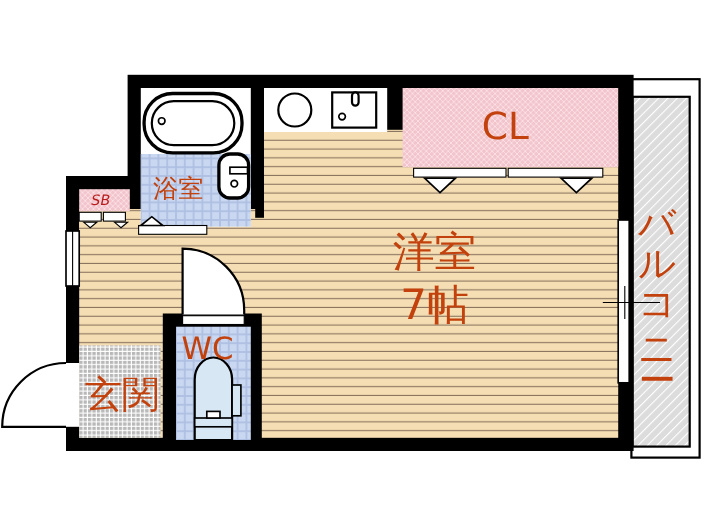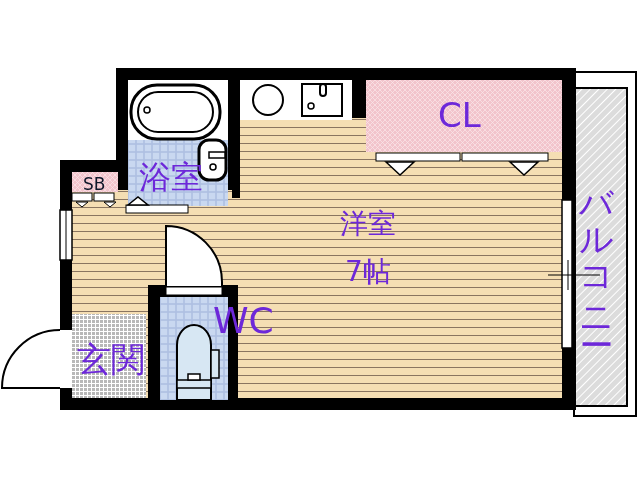--- a/index.html
+++ b/index.html
@@ -1,24 +1,24 @@
 <!DOCTYPE html>
 <html><head>
   <meta charset="utf-8">
   <style>
     html, body { margin: 0; padding: 0; background: #ffffff; }
     body { width: 640px; height: 480px; overflow: hidden; position: relative; font-family: "DejaVu Sans", sans-serif; }
     #plan { position: absolute; left: 0; top: 0; width: 640px; height: 480px; }
-    .lbl { position: absolute; color: #6d28d9; font-family: "DejaVu Sans", sans-serif; line-height: 1; white-space: nowrap; }
-    .lbl-main { font-size: 28px; }
+    .lbl { position: absolute; color: #c2410c; font-family: "DejaVu Sans", sans-serif; line-height: 1; white-space: nowrap; }
+    .lbl-main { font-size: 38px; text-align: center; }
     .lbl-cl { font-size: 34px; }
-    .lbl-wc { font-size: 36px; margin-left: 48px; }
-    .lbl-bath { font-size: 32px; }
+    .lbl-wc { font-size: 28px; }
+    .lbl-bath { font-size: 23px; }
     .lbl-entry { font-size: 34px; }
-    .lbl-sb { font-size: 17px; color: #0f172a; }
+    .lbl-sb { font-size: 13px; color: #b91c1c; font-style: italic; }
     .lbl-balcony { font-size: 34px; writing-mode: vertical-rl; text-orientation: upright; letter-spacing: 2px; }
   </style>
 </head>
 <body>
 
 <svg id="plan" viewBox="0 0 640 480" xmlns="http://www.w3.org/2000/svg">
   <defs>
     <pattern id="wood" width="10" height="8" patternUnits="userSpaceOnUse">
       <rect width="10" height="8" fill="#f5deb3"></rect>
       <line x1="0" y1="7.5" x2="10" y2="7.5" stroke="#8a7560" stroke-width="1"></line>

